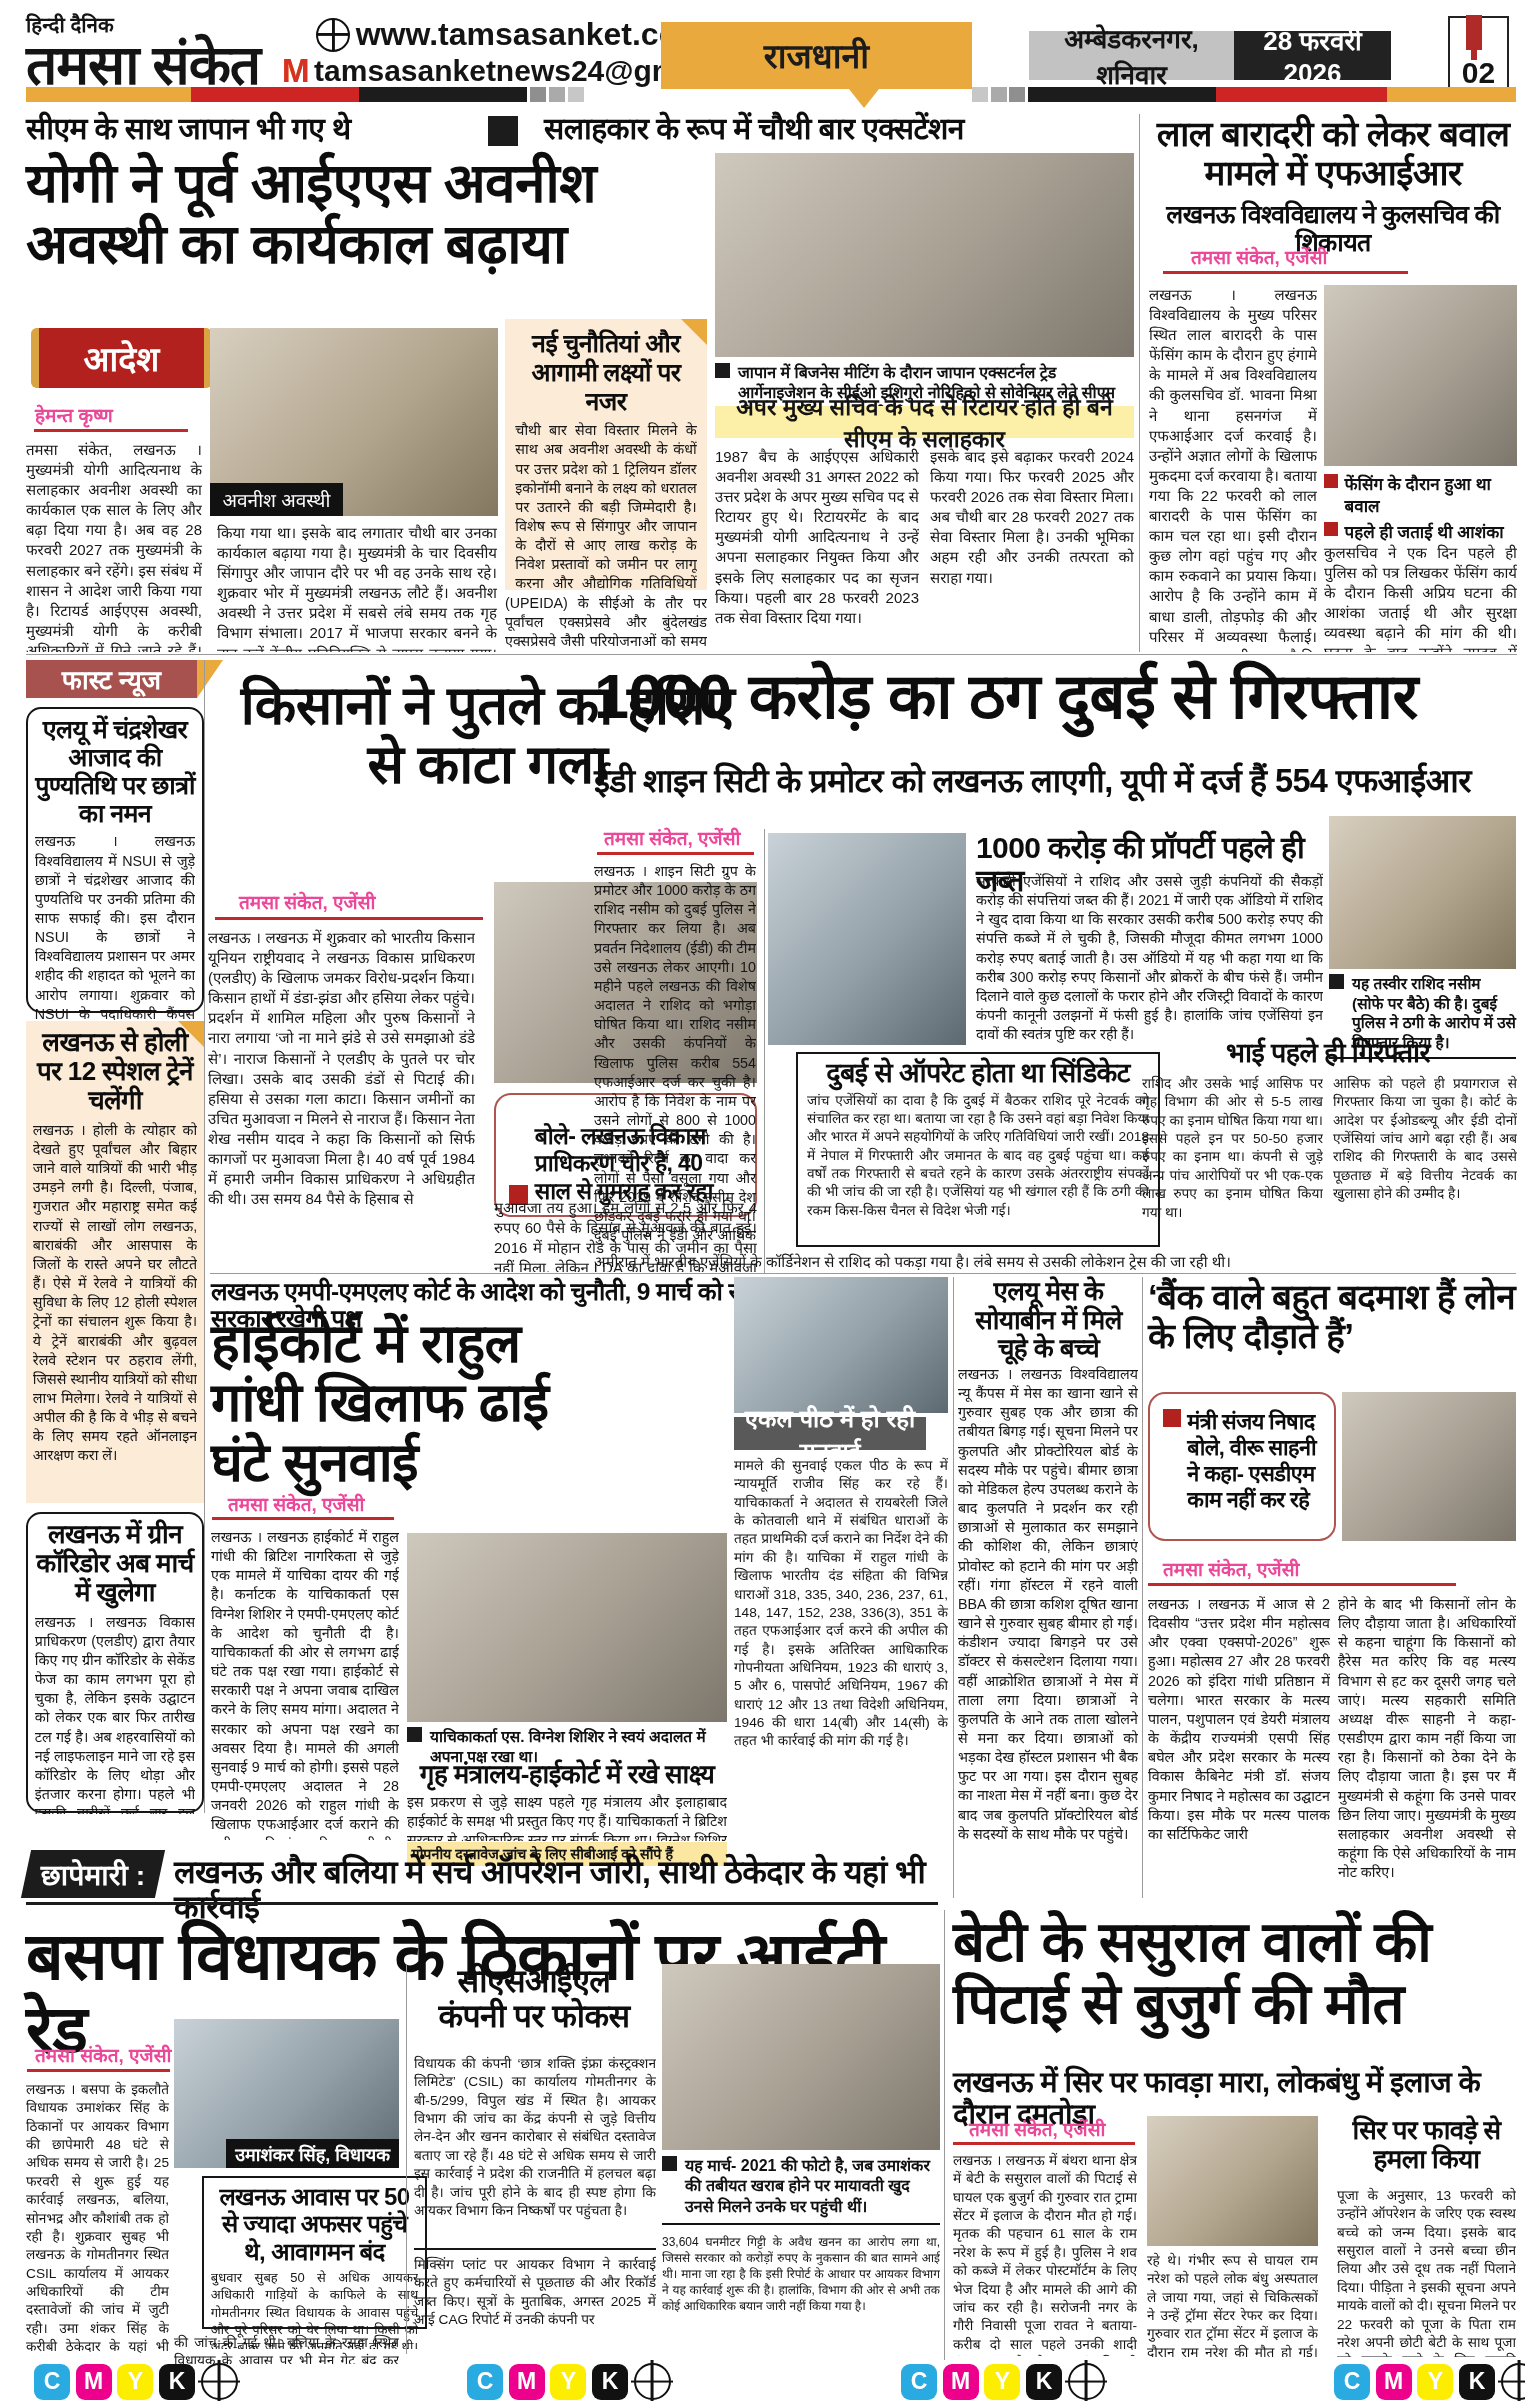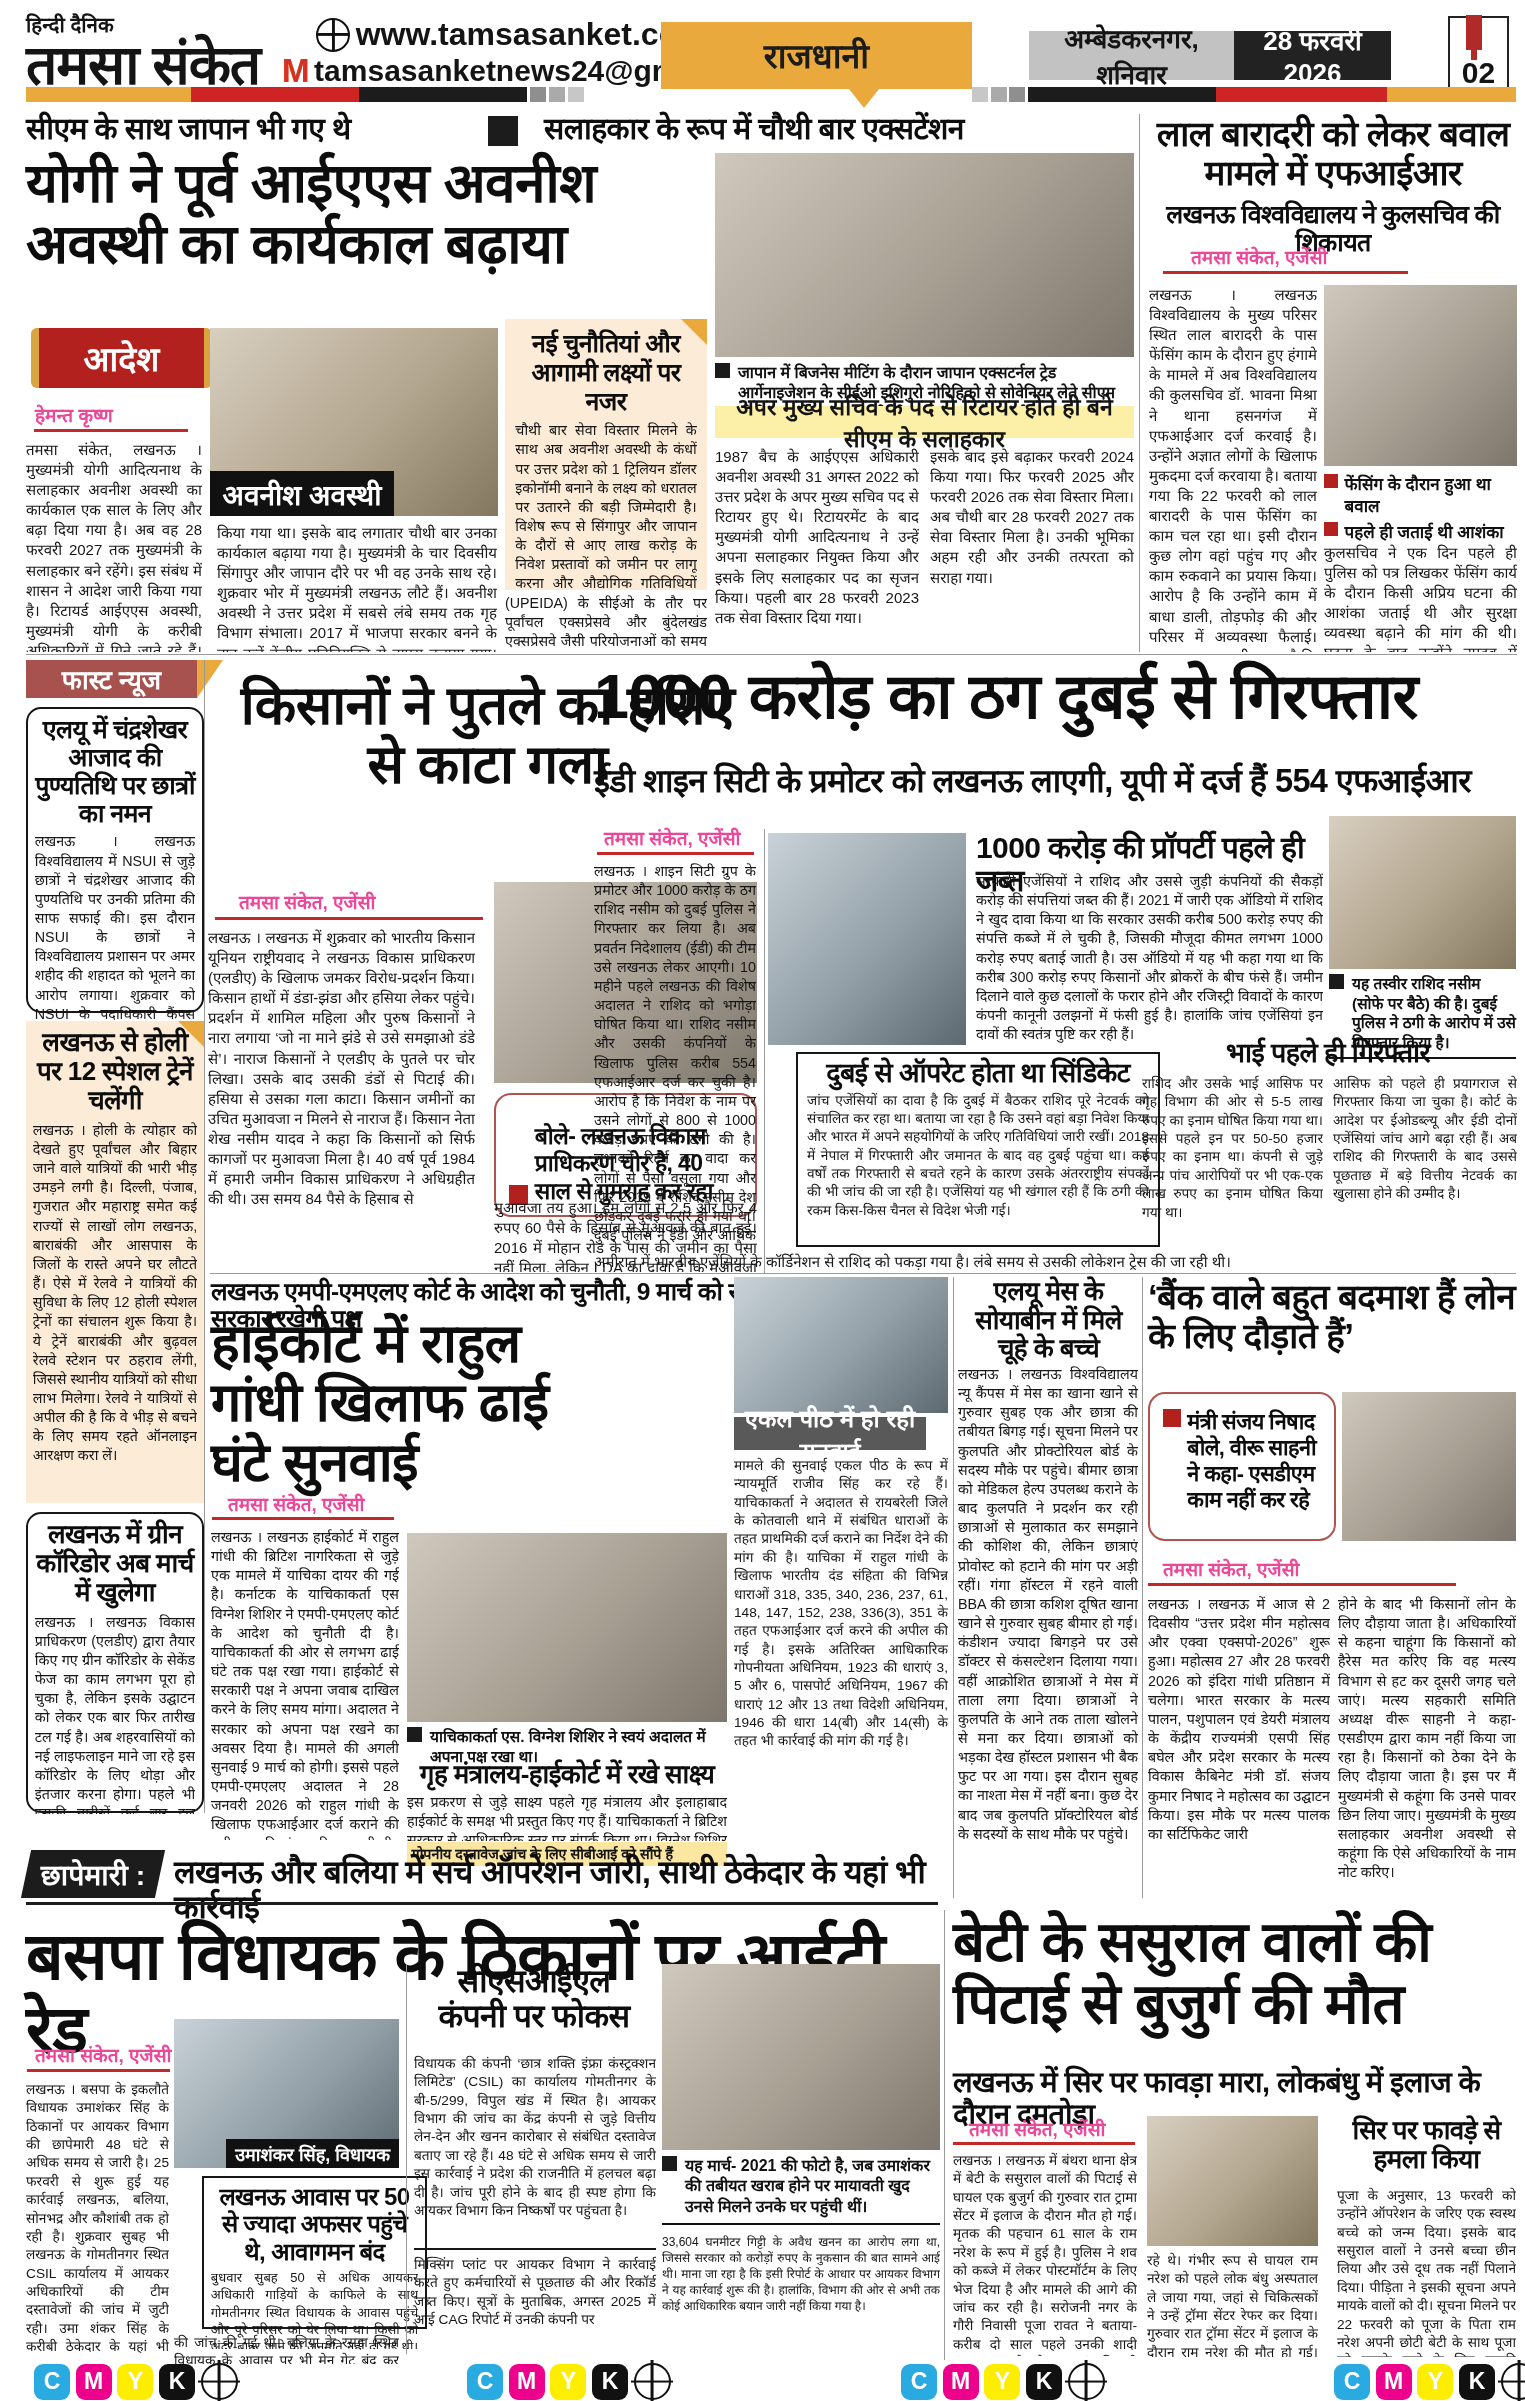--- a/index.html
+++ b/index.html
@@ -91,21 +91,21 @@
   </div>
   <div class="abs byline" style="left:35px;top:402px;">हेमन्त कृष्ण</div>
   <div class="abs redrule" style="left:34px;top:429px;width:154px;"></div>
 
   <div class="abs bodytxt" style="left:26px;top:440px;width:176px;height:212px;">
     <span>तमसा संकेत, लखनऊ । मुख्यमंत्री योगी आदित्यनाथ के सलाहकार अवनीश अवस्थी का कार्यकाल एक साल के लिए और बढ़ा दिया गया है। अब वह 28 फरवरी 2027 तक मुख्यमंत्री के सलाहकार बने रहेंगे। इस संबंध में शासन ने आदेश जारी किया गया है।</span>
     <span>रिटायर्ड आईएएस अवस्थी, मुख्यमंत्री योगी के करीबी अधिकारियों में गिने जाते रहे हैं। यूपी के अपर मुख्य सचिव पद से फरवरी 2022 में रिटायर होने के बाद उन्हें मुख्यमंत्री का सलाहकार नियुक्त</span>
   </div>
 
   <div class="abs ph3" style="left:210px;top:328px;width:288px;height:188px;">
-    <div class="abs" style="left:0;bottom:0;background:#111;color:#fff;font-weight:700;font-size:28px;padding:3.4px 12.5px;">अवनीश अवस्थी</div>
+    <div class="abs" style="left:0;bottom:0;background:#111;color:#fff;font-weight:400;font-size:19px;padding:3.4px 12.5px;">अवनीश अवस्थी</div>
   </div>
   <div class="abs bodytxt" style="left:217px;top:523px;width:280px;height:129px;">
     <span>किया गया था। इसके बाद लगातार चौथी बार उनका कार्यकाल बढ़ाया गया है। मुख्यमंत्री के चार दिवसीय सिंगापुर और जापान दौरे पर भी वह उनके साथ रहे। शुक्रवार भोर में मुख्यमंत्री लखनऊ लौटे हैं।</span>
     <span>अवनीश अवस्थी ने उत्तर प्रदेश में सबसे लंबे समय तक गृह विभाग संभाला। 2017 में भाजपा सरकार बनने के बाद उन्हें केंद्रीय प्रतिनियुक्ति से वापस बुलाया गया। उन्होंने सूचना विभाग, गृह विभाग और यूपीडा</span>
   </div>
 
   <div class="abs" style="left:505px;top:319px;width:202px;height:271px;background:#FBEBD7;padding:0;">
     <div class="fold"></div>
     <div class="hl center" style="margin:10.3px 8px 5.7px;font-size:25px;line-height:1.15;">नई चुनौतियां और आगामी लक्ष्यों पर नजर</div>
     <div class="bodytxt" style="margin:0 10.3px;height:171px;font-size:14.3px;">चौथी बार सेवा विस्तार मिलने के साथ अब अवनीश अवस्थी के कंधों पर उत्तर प्रदेश को 1 ट्रिलियन डॉलर इकोनॉमी बनाने के लक्ष्य को धरातल पर उतारने की बड़ी जिम्मेदारी है। विशेष रूप से सिंगापुर और जापान के दौरों से आए लाख करोड़ के निवेश प्रस्तावों को जमीन पर लागू करना और औद्योगिक गतिविधियों को विकसित करना उनकी प्राथमिकता होगी।</div>

